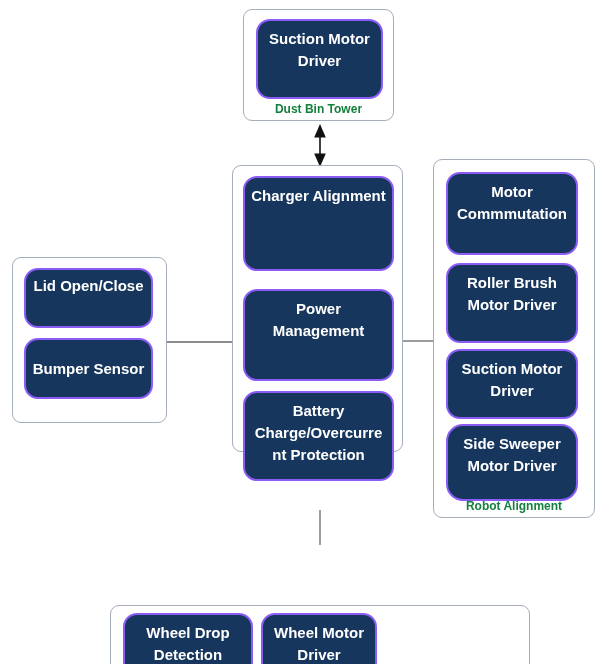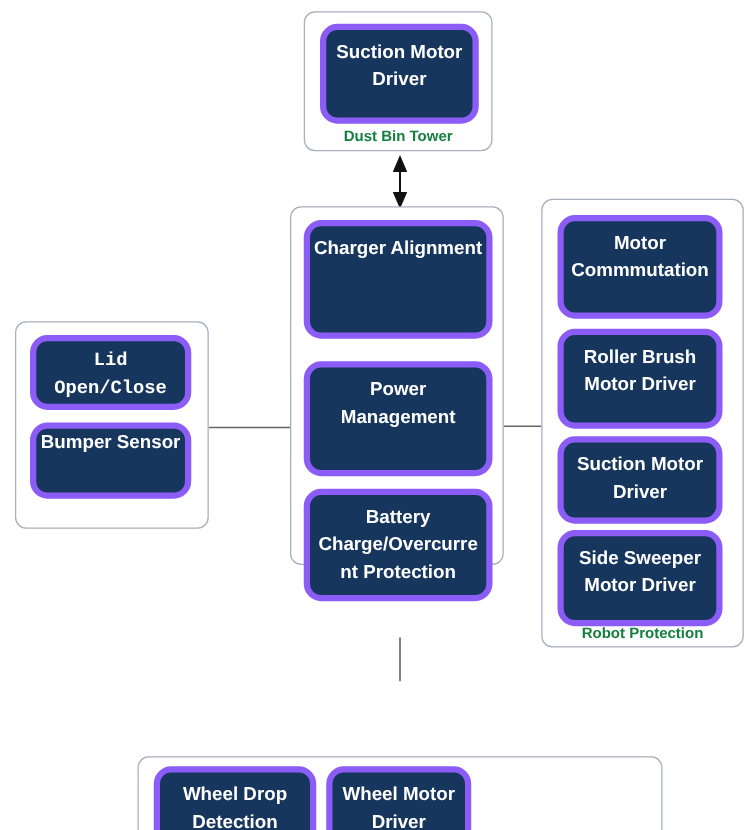--- a/index.html
+++ b/index.html
@@ -18,21 +18,21 @@
   .group {
     position: absolute;
     background: #ffffff;
     border: 1.5px solid #a6aebb;
     border-radius: 9px;
     box-sizing: border-box;
   }
   .node {
     position: absolute;
     background: #17365d;
-    border: 5px solid #8b5cf6;
+    border: 2px solid #8b5cf6;
     border-radius: 14px;
     box-sizing: border-box;
     color: #ffffff;
     font-weight: bold;
     font-size: 15px;
     line-height: 1.45;
     text-align: center;
     padding-top: 7px;
     white-space: pre-line;
   }
@@ -61,27 +61,27 @@
   #g-robot     { left: 433px; top: 159px; width: 162px; height: 359px; }
   #g-mobility  { left: 110px; top: 569px; width: 420px; height: 105px; margin-top: 36px; }
 
   
   #n-suction-top   { left: 12px; top: 9px;   width: 127px; height: 80px; }
 
   #n-charger       { left: 10px; top: 10px;  width: 151px; height: 95px; }
   #n-power         { left: 10px; top: 123px; width: 151px; height: 92px; }
   #n-batteryprot   { left: 10px; top: 225px; width: 151px; height: 90px; }
 
-  #n-lid           { left: 11px; top: 10px;  width: 129px; height: 60px; padding-top: 5px; font-family: Liberation Mono, monospace; }
-  #n-bumper        { left: 11px; top: 80px;  width: 129px; height: 61px; padding-top: 0; }
+  #n-lid           { left: 11px; top: 10px;  width: 129px; height: 60px; padding-top: 5px; }
+  #n-bumper        { left: 11px; top: 80px;  width: 129px; height: 61px; padding-top: 18px; }
 
   #n-commutation   { left: 12px; top: 12px;  width: 132px; height: 83px; }
   #n-rollerbrush   { left: 12px; top: 103px; width: 132px; height: 80px; }
   #n-suction-right { left: 12px; top: 189px; width: 132px; height: 70px; }
-  #n-sidesweeper   { left: 12px; top: 264px; width: 132px; height: 77px; }
+  #n-sidesweeper   { left: 12px; top: 264px; width: 132px; height: 77px; border-radius: 17px; }
 
   #n-wheeldrop     { left: 12px;  top: 7px; width: 130px; height: 78px; }
   #n-wheelmotor    { left: 150px; top: 7px; width: 116px; height: 78px; }
   #n-wheelencoder  { left: 283px; top: 7px; width: 130px; height: 78px; }
 </style>
 </head>
 <body>
 
 <div class="canvas">
 
@@ -122,21 +122,21 @@
 
   <div class="group" id="g-robot">
     <div class="node" id="n-commutation">Motor
 Commmutation</div>
     <div class="node" id="n-rollerbrush">Roller Brush
 Motor Driver</div>
     <div class="node" id="n-suction-right">Suction Motor
 Driver</div>
     <div class="node" id="n-sidesweeper">Side Sweeper
 Motor Driver</div>
-    <div class="caption">Robot Protection</div>
+    <div class="caption">Robot Alignment</div>
   </div>
 
   <div class="group" id="g-mobility">
     <div class="node" id="n-wheeldrop">Wheel Drop
 Detection</div>
     <div class="node" id="n-wheelmotor">Wheel Motor
 Driver</div>
     <div class="caption">Mobility</div>
   </div>
 

